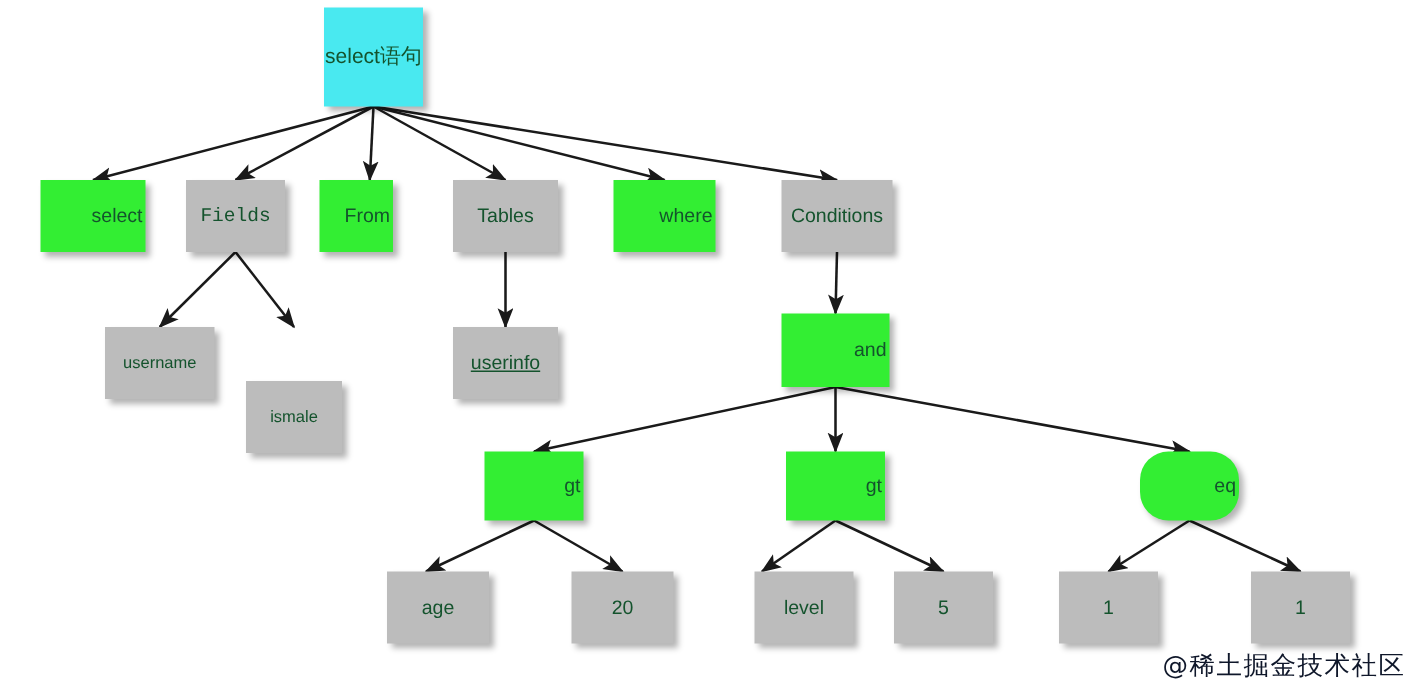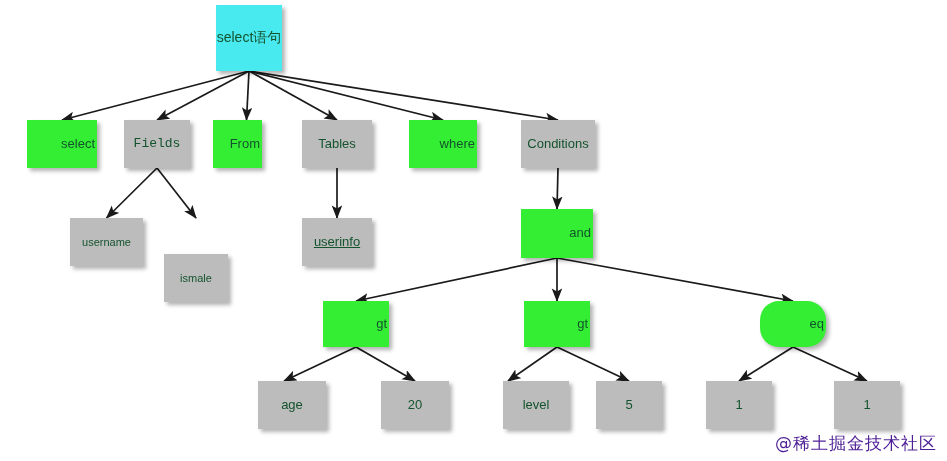--- a/index.html
+++ b/index.html
@@ -50,21 +50,21 @@
 
   .fs-sm  { font-size: 11px; }
   .fs-md  { font-size: 13px; }
   .fs-lg  { font-size: 14px; }
 
   #watermark {
     position: absolute;
     right: 10px;
     bottom: 6px;
     font-size: 17px;
-    color: #4c1d95;
+    color: #0f172a;
     letter-spacing: 1px;
     white-space: nowrap;
     z-index: 4;
     font-family: "DejaVu Sans", "Liberation Sans", sans-serif;
   }
 </style>
 </head>
 <body>
 
 <div id="canvas">

